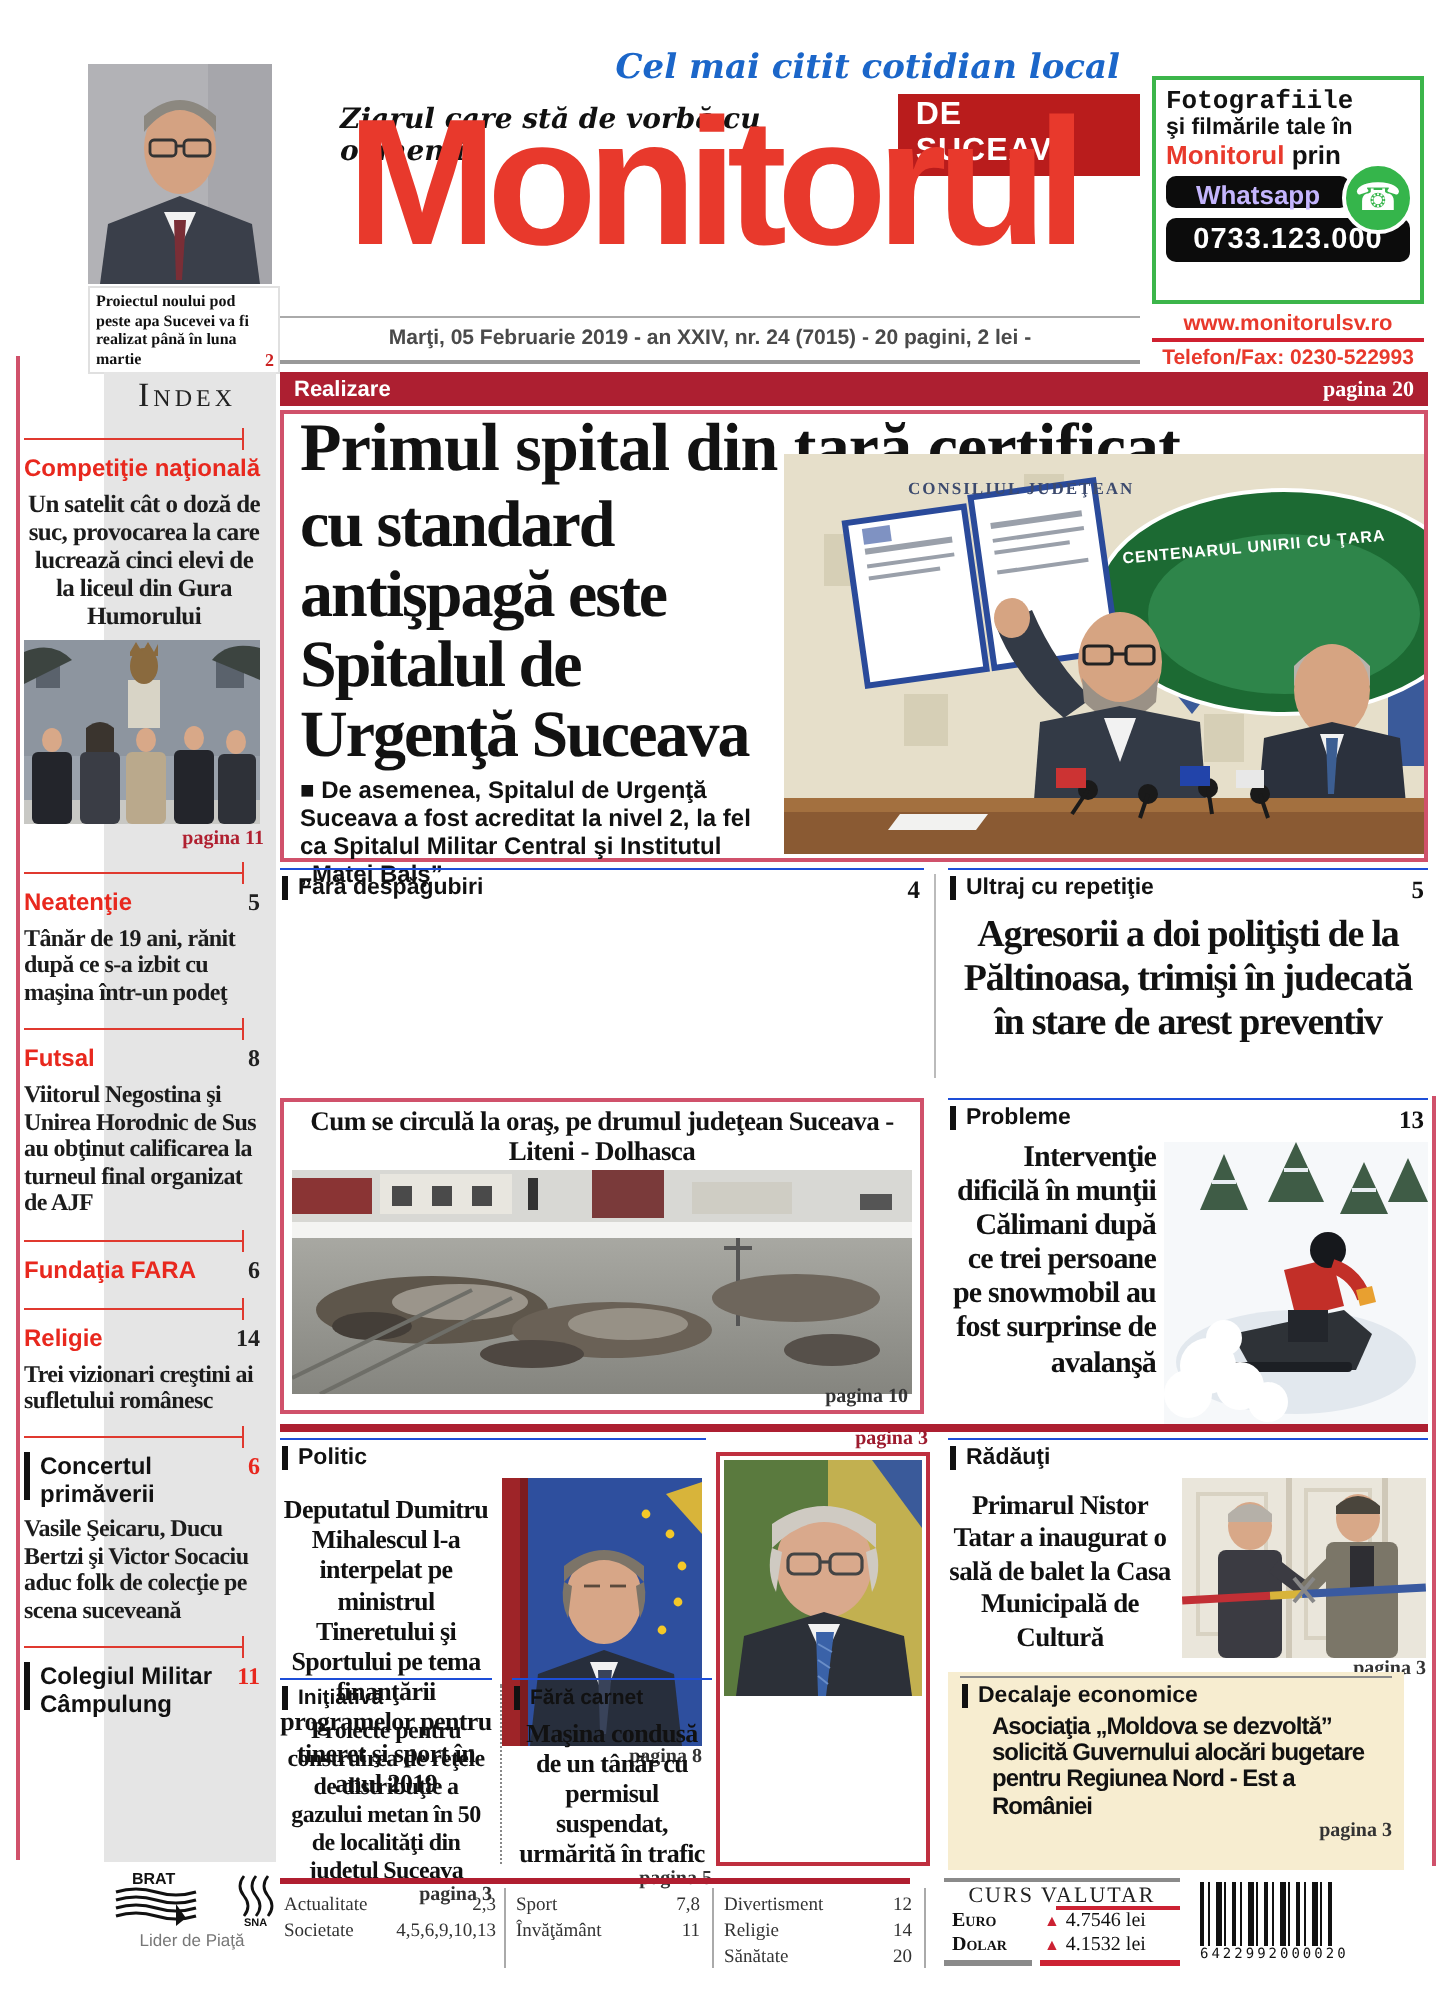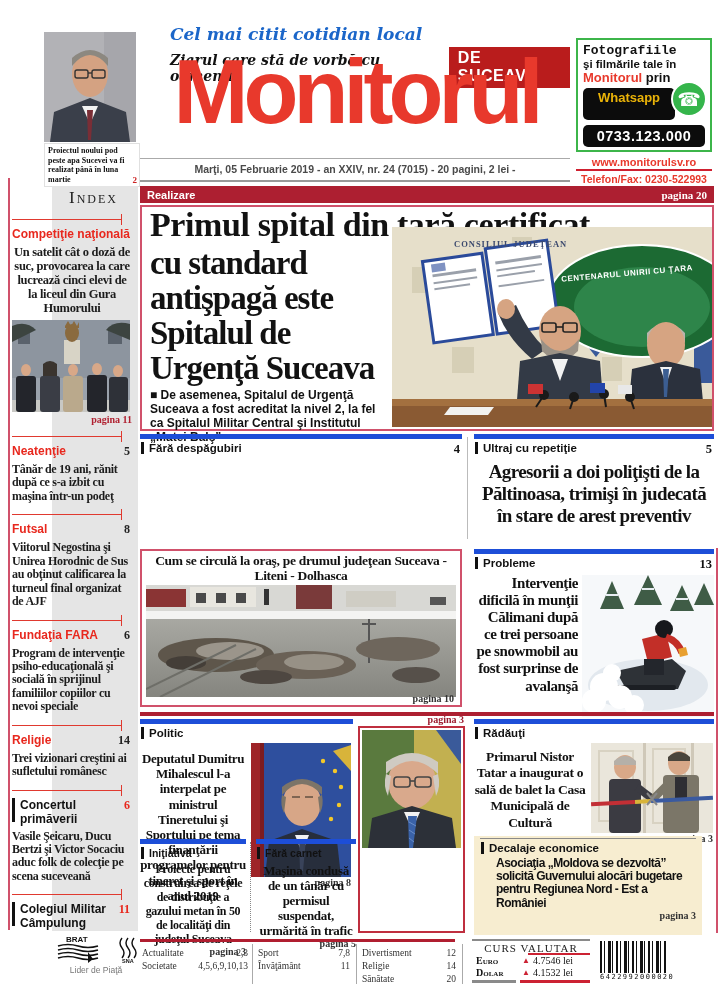--- a/index.html
+++ b/index.html
@@ -3,54 +3,54 @@
 <meta charset="utf-8">
 <style>
   *{box-sizing:border-box;margin:0;padding:0;}
   html,body{background:#f2f2f2;}
   #page{position:relative;width:722px;height:1000px;background:#fff;margin:0 auto;overflow:hidden;
         font-family:"Liberation Sans",sans-serif;color:#111;}
   .abs{position:absolute;}
   .hl{font-family:"Liberation Serif","DejaVu Serif",serif;font-weight:bold;color:#121212;letter-spacing:-0.4px;}
 
   
-  #tagline1{left:170px;top:24px;width:390px;text-align:left;color:#1b66c9;
+  #tagline1{left:170px;top:24px;width:390px;text-align:right;color:#1b66c9;
     font-family:"DejaVu Serif",serif;font-style:italic;font-weight:bold;font-size:17px;}
   #tagline-row{left:170px;top:47px;width:400px;display:flex;justify-content:center;align-items:center;gap:12px;}
   #tagline2{font-family:"DejaVu Serif",serif;font-style:italic;font-weight:bold;font-size:14px;}
   #region-badge{background:#b91c1c;color:#fff;font-weight:bold;font-size:16px;padding:2px 9px 3px;letter-spacing:.5px;}
   #mast-title{left:138px;top:50px;width:436px;text-align:center;font-weight:bold;font-size:90px;
     line-height:.95;color:#e8392c;letter-spacing:-5px;}
   #mast-photo{left:44px;top:32px;width:92px;height:110px;background:#b4b4b8;}
   #mast-caption{left:44px;top:143px;width:96px;background:#fff;border:1px solid #e0e0e0;padding:2px 12px 2px 3px;
     font-family:"Liberation Serif",serif;font-weight:bold;font-size:8px;line-height:1.2;}
   #mast-caption .num{position:absolute;right:2px;bottom:1px;color:#cc2222;font-size:9px;font-weight:bold;}
   #promo{left:576px;top:38px;width:136px;height:114px;border:2px solid #3cb54a;background:#fff;padding:3px 5px;}
   .promo-l1{font-weight:bold;font-size:13px;font-family:Liberation Mono, monospace;}
   .promo-l2{font-weight:bold;font-size:11.5px;}
   .promo-l3{font-weight:bold;font-size:13px;}
   .promo-l3 .brand{color:#e8392c;}
   .wa-row{position:relative;margin-top:3px;}
-  .wa-pill{background:#0c0c0c;color:#eab308;border-radius:5px;width:92px;height:32px;line-height:20px;
+  .wa-pill{background:#0c0c0c;color:#c4b5fd;border-radius:5px;width:92px;height:16px;line-height:20px;
     text-align:center;font-weight:bold;font-size:13px;}
   .wa-circle{position:absolute;right:-2px;top:-7px;width:36px;height:36px;border-radius:50%;
     background:#35b54b;border:2px solid #fff;color:#fff;text-align:center;line-height:33px;font-size:19px;}
   .phone-pill{margin-top:5px;background:#0c0c0c;color:#fff;border-radius:5px;height:22px;line-height:22px;
     text-align:center;font-weight:bold;font-size:14.5px;letter-spacing:.5px;}
   #website{left:576px;top:156px;width:136px;text-align:center;color:#e8392c;font-weight:bold;font-size:11px;}
   #contact{left:576px;top:169px;width:136px;text-align:center;color:#e8392c;font-weight:bold;font-size:10.5px;
     border-top:2px solid #cf2030;padding-top:2px;}
   #dateline{left:140px;top:158px;width:430px;border-top:1px solid #aaa;border-bottom:2px solid #999;
     text-align:center;font-weight:bold;font-size:10.5px;color:#4a4a4a;padding:4px 0 5px;}
 
   
   .rail{background:#d0516b;width:2px;}
 
   
-  .kick{position:relative;border-top:5px solid #1d4ed8;padding:3px 2px 1px 9px;font-weight:bold;font-size:11.5px;display:flex;}
+  .kick{position:relative;border-top:1px solid #1d4ed8;padding:3px 2px 1px 9px;font-weight:bold;font-size:11.5px;display:flex;}
   .kick::before{content:"";position:absolute;left:1px;top:3px;width:3px;height:12px;background:#111;}
   .kick .knum{margin-left:auto;font-family:"Liberation Serif",serif;font-size:12.5px;}
   .pgl{font-family:"Liberation Serif",serif;font-weight:bold;font-size:10px;color:#333;text-align:right;}
 
   
   #sb-band{left:52px;top:186px;width:86px;height:745px;background:#e5e5e5;z-index:0;}
   #sb{left:12px;top:188px;width:124px;height:744px;overflow:hidden;z-index:1;}
   .sb-index{text-transform:uppercase;font-family:"Liberation Serif",serif;font-size:12px;letter-spacing:2px;
     text-align:right;padding-right:18px;color:#222;}
   .sb-index::first-letter{font-size:17px;}
@@ -255,21 +255,20 @@
           <span class="n">8</span>
         </div>
       <div class="sb-title">Viitorul Negostina şi Unirea Horodnic de Sus au obţinut calificarea la turneul final organizat de AJF</div>
     </div>
 
     <div class="sb-sec">
       <div class="sbk">
           <span>Fundaţia FARA</span>
           <span class="n">6</span>
         </div>
-      <div class="sb-title">Program de intervenţie psiho-educaţională şi socială în sprijinul familiilor copiilor cu nevoi speciale</div>
     </div>
 
     <div class="sb-sec">
       <div class="sbk">
           <span>Religie</span>
           <span class="n">14</span>
         </div>
       <div class="sb-title">Trei vizionari creştini ai sufletului românesc</div>
     </div>
 

